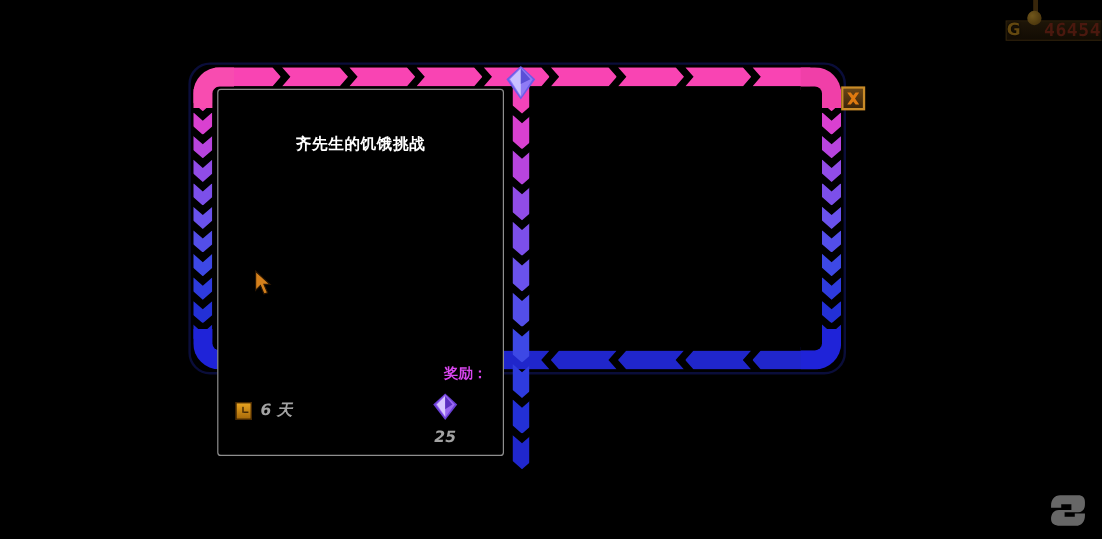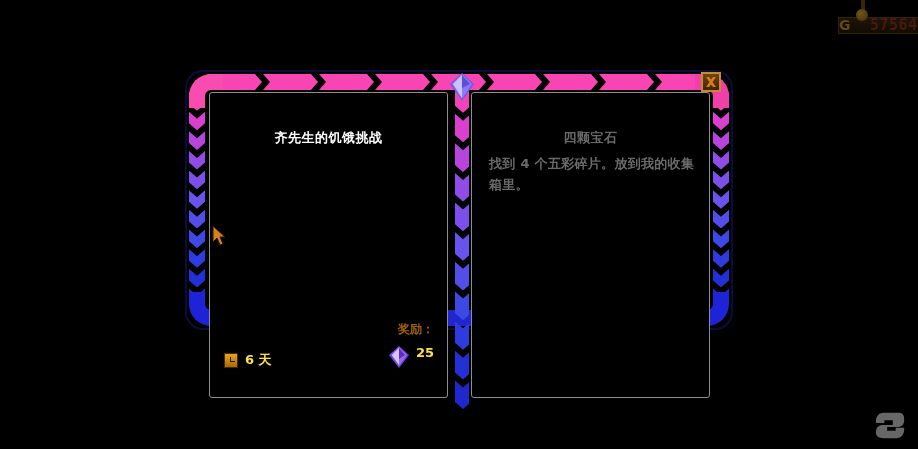--- a/index.html
+++ b/index.html
@@ -76,24 +76,23 @@
     color: #8e2f1c;
     line-height: 18px;
     z-index: 3;
     font-family: "DejaVu Sans Mono", monospace;
   }
 
   
   #quest-dialog {
     position: absolute;
     left: 157px;
-    top: 70px;
+    top: 52px;
     width: 548px;
     height: 260px;
-    margin-left: 28px;
   }
   .frame-outline {
     position: absolute;
     inset: 0;
     border: 2px solid #0a0d3a;
     border-radius: 18px;
     box-sizing: border-box;
   }
 
   
@@ -238,42 +237,44 @@
     color: #6a6a6a;
   }
 
   
   #reward-label {
     position: absolute;
     left: 188px;
     top: 228px;
     font-size: 12px;
     font-weight: bold;
-    color: #a16207;
+    color: #d946ef;
   }
   #time-remaining {
     position: absolute;
     left: 14px;
     top: 258px;
     display: flex;
     align-items: center;
     gap: 7px;
   }
   #reward-amount {
     position: absolute;
     left: 178px;
     top: 252px;
     display: flex;
-    align-items: flex-start;
+    align-items: center;
     gap: 6px;
+    flex-direction: column;
   }
   .count-text {
     font-size: 13px;
     font-weight: bold;
-    color: #fde047;
+    color: #a3a3a3;
+    font-style: italic;
   }
 
   
   .clock-icon {
     width: 14px;
     height: 15px;
     position: relative;
     background: linear-gradient(#e8a320, #a86a09);
     border: 1px solid #4a2a02;
     box-sizing: border-box;
@@ -337,21 +338,21 @@
   }
 </style>
 </head>
 <body>
 
 <div id="gold-hud">
   <div class="hud-post"></div>
   <div class="hud-plate"></div>
   <div class="hud-g">G</div>
   <div class="hud-coin"></div>
-  <div class="hud-amount">57564</div>
+  <div class="hud-amount">46454</div>
 </div>
 
 <div id="quest-dialog">
 
   <div class="frame-outline"></div>
 
   <div class="border-strip border-top">
     <div class="chev-row" id="strip-top">
         <div class="chev chev-h-r" style="background: rgb(249, 68, 179);"></div>
         <div class="chev chev-h-r" style="background: rgb(249, 68, 179);"></div>
@@ -451,24 +452,20 @@
       <svg viewBox="0 0 22 24" width="22" height="24">
         <polygon points="11,1 21,10 11,23 1,10" fill="#6a3fd6"></polygon>
         <polygon points="11,2 19,10 11,21 3,10" fill="#9a68f2"></polygon>
         <polygon points="11,3 11,20 4,10" fill="#d6c6ff"></polygon>
         <polygon points="11,3 17,10 11,14" fill="#5a2fc0"></polygon>
       </svg>
       <span class="count-text">25</span>
     </div>
   </div>
 
-  <div class="panel" id="panel-right">
-    <div class="panel-title">四颗宝石</div>
-    <div class="panel-body">找到 4 个五彩碎片。放到我的收集箱里。</div>
-  </div>
 
 </div>
 
 <div id="close-button">
   <svg viewBox="0 0 16 16" width="16" height="16">
     <path d="M3 3 L6 3 L8 5.5 L10 3 L13 3 L9.5 8 L13 13 L10 13 L8 10.5 L6 13 L3 13 L6.5 8 Z" fill="#e07a10"></path>
   </svg>
 </div>
 
 <div id="mouse-cursor">

